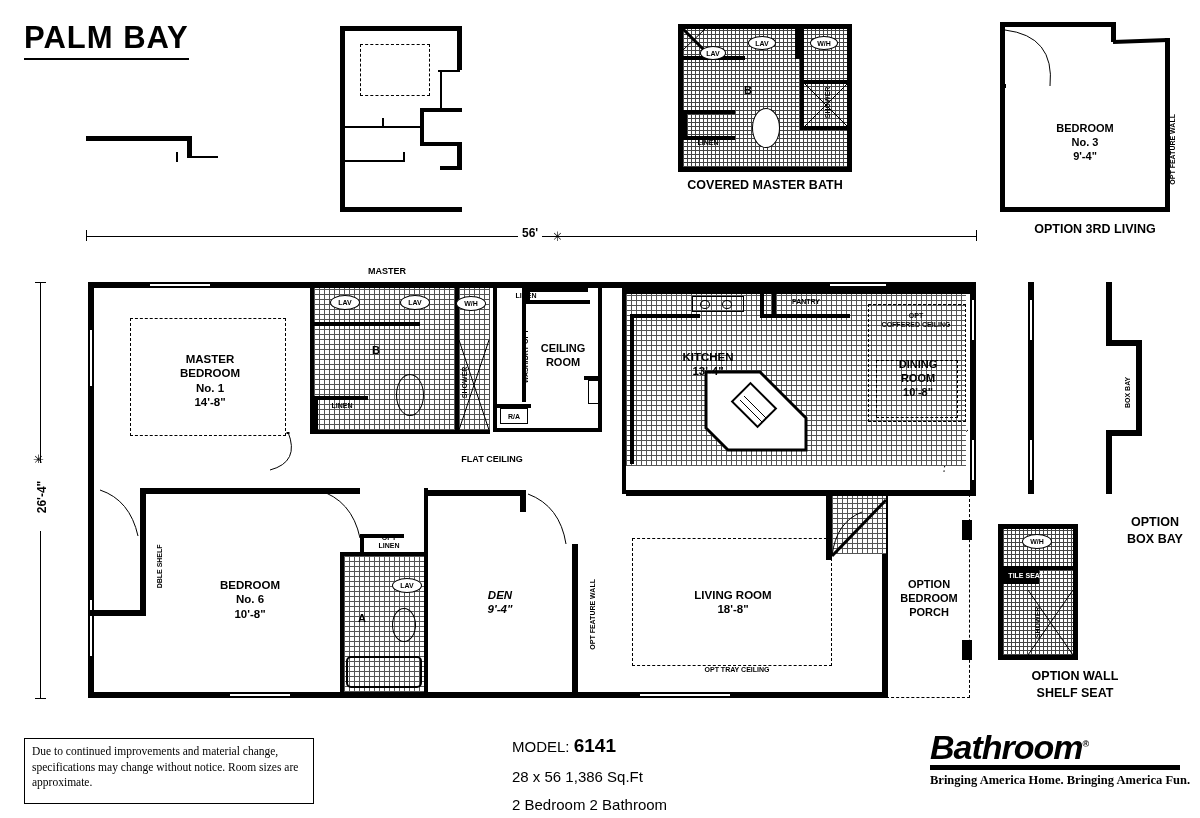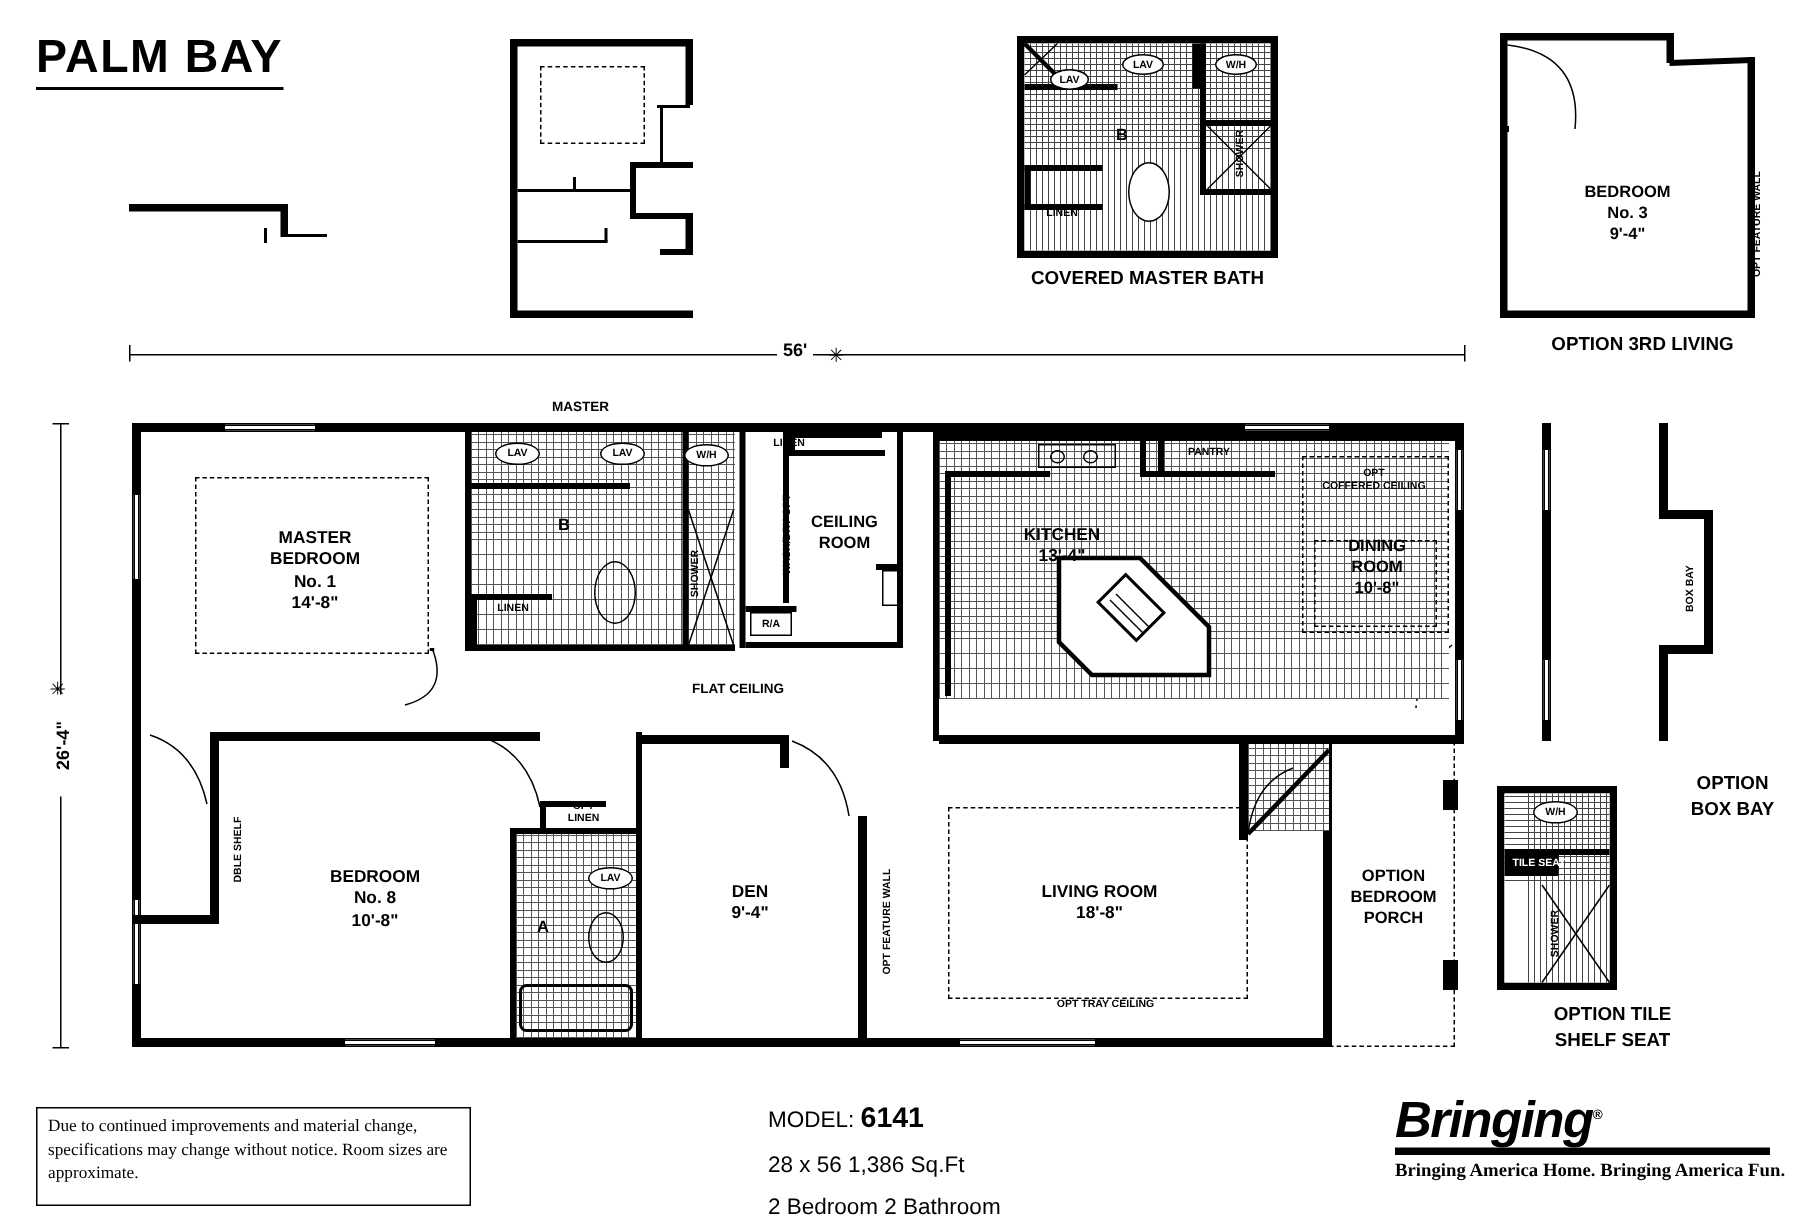--- a/index.html
+++ b/index.html
@@ -325,21 +325,21 @@
 
   <div class="abs" style="left:971px; top:300px; width:4px; height:40px; background:#fff; border-left:1px solid #000; border-right:1px solid #000;"></div>
   <div class="abs" style="left:971px; top:440px; width:4px; height:40px; background:#fff; border-left:1px solid #000; border-right:1px solid #000;"></div>
 
   <div class="wall abs" style="left:140px; top:488px; width:220px; height:6px;"></div>
   <div class="wall abs" style="left:140px; top:488px; width:6px; height:128px;"></div>
   <div class="wall abs" style="left:88px; top:610px; width:58px; height:6px;"></div>
   <div class="lbl xs rot90" style="left:122px; top:562px; width:76px;">DBLE SHELF</div>
   <div class="lbl" style="left:190px; top:578px; width:120px; font-size:11.5px;">
     <div>BEDROOM</div>
-    <div>No. 8</div>
+    <div>No. 6</div>
     <div>10'-8"</div>
   </div>
 
   <div class="wall abs" style="left:340px; top:552px; width:4px; height:140px;"></div>
   <div class="wall abs" style="left:340px; top:552px; width:88px; height:4px;"></div>
   <div class="wall abs" style="left:424px; top:488px; width:4px; height:204px;"></div>
   <div class="tile abs" style="left:344px; top:556px; width:80px; height:136px;"></div>
   <div class="wall abs" style="left:360px; top:536px; width:4px; height:18px;"></div>
   <div class="wall abs" style="left:360px; top:534px; width:44px; height:4px;"></div>
   <div class="lbl xs" style="left:366px; top:534px; width:46px; line-height:1.15;">
@@ -349,21 +349,21 @@
   <div class="oval" style="left:392px; top:578px; width:30px; height:15px;">
       <span>LAV</span>
     </div>
   <div class="lbl" style="left:352px; top:612px; width:20px; font-size:11px;">A</div>
   <div class="abs" style="left:392px; top:608px; width:24px; height:34px; border:1.5px solid #000; border-radius:50%;"></div>
   <div class="abs" style="left:346px; top:656px; width:76px; height:32px; border:2px solid #000; border-radius:5px;"></div>
 
   <div class="wall abs" style="left:572px; top:544px; width:6px; height:148px;"></div>
   <div class="wall abs" style="left:428px; top:490px; width:96px; height:6px;"></div>
   <div class="wall abs" style="left:520px; top:490px; width:6px; height:22px;"></div>
-  <div class="lbl" style="left:460px; top:588px; width:80px; font-size:11.5px;">
+  <div class="lbl" style="left:460px; top:588px; width:80px; font-size:11.5px;font-style:italic;">
     <div>DEN</div>
     <div>9'-4"</div>
   </div>
   <div class="lbl xs rot90" style="left:548px; top:610px; width:90px;">OPT FEATURE WALL</div>
 
   <div class="dash abs" style="left:632px; top:538px; width:200px; height:128px;"></div>
   <div class="lbl" style="left:678px; top:588px; width:110px; font-size:11.5px;">
     <div>LIVING ROOM</div>
     <div>18'-8"</div>
   </div>
@@ -416,35 +416,35 @@
     </div>
   <div class="wall abs" style="left:1003px; top:566px; width:70px; height:4px;"></div>
   <div class="abs" style="left:1003px; top:570px; width:36px; height:14px; background:#000;"></div>
   <div class="lbl xs" style="left:1004px; top:572px; width:44px; color:#fff;">TILE SEAT</div>
   <svg class="ov">
     <line x1="1028" y1="590" x2="1073" y2="655" stroke="#000" stroke-width="1"></line>
     <line x1="1073" y1="590" x2="1028" y2="655" stroke="#000" stroke-width="1"></line>
   </svg>
   <div class="lbl xs rot90" style="left:1016px; top:618px; width:44px;">SHOWER</div>
   <div class="lbl" style="left:980px; top:668px; width:190px; font-size:12.5px; line-height:1.35;">
-    <div>OPTION TILE</div>
+    <div>OPTION WALL</div>
     <div>SHELF SEAT</div>
   </div>
 </div>
 
 <div class="abs" id="disclaimer">Due to continued improvements and material change, specifications may change without notice. Room sizes are approximate.</div>
 
 <div class="abs" id="modelblock">
   <div>
     <span>MODEL:</span>
     <span class="big">6141</span>
   </div>
   <div>28 x 56 1,386 Sq.Ft</div>
   <div>2 Bedroom 2 Bathroom</div>
 </div>
 
 <div class="abs" id="logo">
   <div class="word">
-    <span>Bringing</span><span class="reg">®</span>
+    <span>Bathroom</span><span class="reg">®</span>
   </div>
   <div class="bar"></div>
   <div class="tag">Bringing America Home. Bringing America Fun.</div>
 </div>
 
 </body></html>

